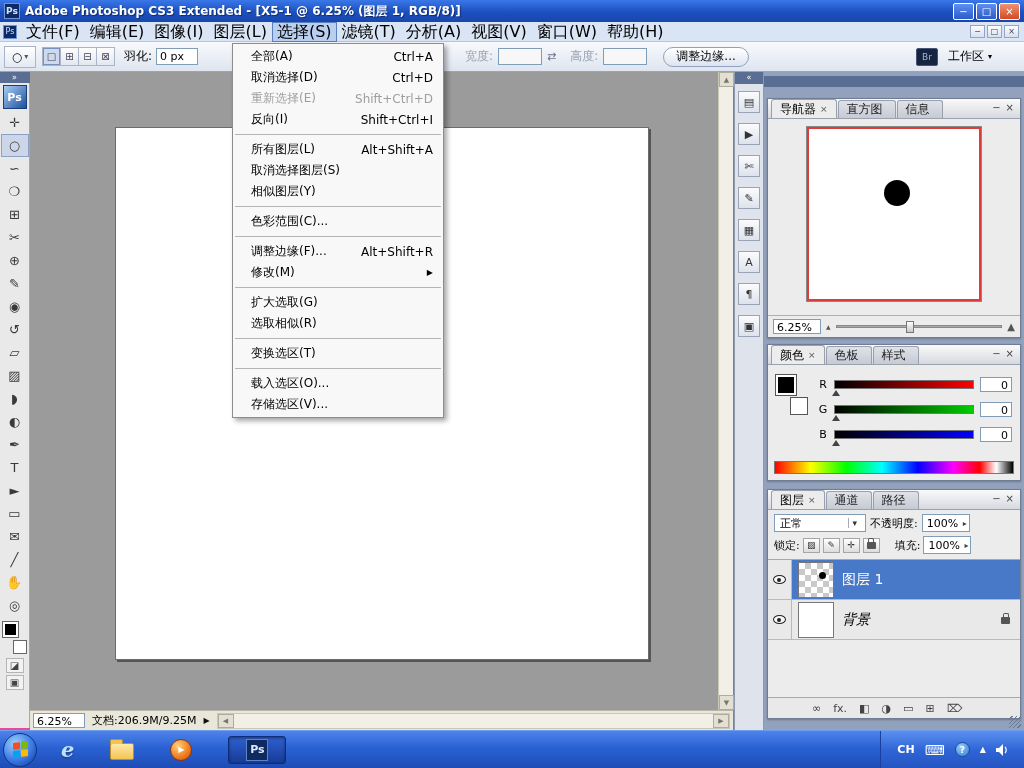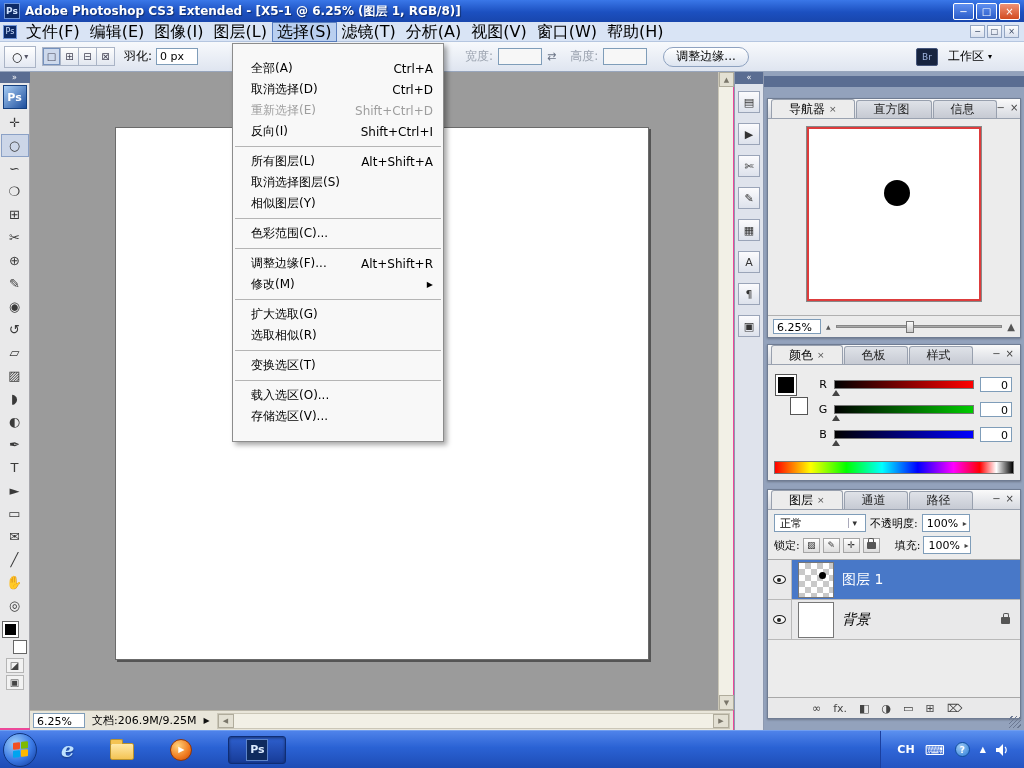--- a/index.html
+++ b/index.html
@@ -38,21 +38,21 @@
   .dis{color:#9aa2ae}
   .wh-box{width:44px;height:17px;background:#f7f7f7}
   .swap{color:#6b7486;font-size:11px}
   .refine-btn{margin-left:16px;height:20px;padding:0 12px;border:1px solid #8ea2c0;border-radius:10px;background:linear-gradient(#fff,#dde4f0);display:flex;align-items:center;white-space:nowrap}
   .ob-spacer{flex:1}
   .bridge-btn{width:22px;height:18px;background:#17243f;border:1px solid #45557a;border-radius:2px;color:#9fb4dd;font-size:9px;display:flex;align-items:center;justify-content:center}
   .workspace{display:flex;align-items:center;gap:4px;margin:0 28px 0 10px;white-space:nowrap}
   .ws-dd{font-size:8px}
 
   
-  .dropdown{position:absolute;left:232px;top:43px;width:212px;background:#f8f8f8;border:1px solid #8c8c8c;box-shadow:3px 3px 5px rgba(0,0,0,.35);padding:14px 0;z-index:100;font-size:12px}
+  .dropdown{position:absolute;left:232px;top:43px;width:212px;background:#f8f8f8;border:1px solid #8c8c8c;box-shadow:3px 3px 5px rgba(0,0,0,.35);padding:2px 0;z-index:100;font-size:12px}
   .menu-item{height:21px;display:flex;align-items:center;padding:0 10px 0 18px;white-space:nowrap}
   .mi-shortcut{margin-left:auto;padding-left:16px}
   .mi-arrow{display:none}
   .has-submenu .mi-arrow{display:block;margin-left:auto;font-size:8px}
   .menu-item.disabled{color:#9e9e9e}
   .menu-item.separator{height:1px;margin:4px 2px;background:#b5b5b5;padding:0}
 
   
   .toolstrip{position:absolute;left:0;top:72px;width:30px;height:656px;background:#e9e9ea;border-right:1px solid #a7a7ad;display:flex;flex-direction:column;align-items:center}
   .ts-head{width:30px;height:11px;background:#5a6d92;color:#fff;font-size:8px;line-height:11px;text-align:center;flex:none}
@@ -89,21 +89,21 @@
 
   
   .panels{position:absolute;left:764px;top:72px;width:260px;height:658px;background:#93a2bc}
   .dock-top{position:absolute;left:0;top:4px;width:100%;height:11px;background:#5a6d92}
   .panel{position:absolute;left:3px;width:254px;background:#ececec;border:1px solid #6f7c93;box-shadow:0 1px 2px rgba(0,0,0,.25)}
   #navigator-panel{top:26px;height:240px}
   #color-panel{top:272px;height:137px}
   #layers-panel{top:417px;height:230px}
   .phead{height:20px;background:linear-gradient(#fafafa,#d6d9e0);border-bottom:1px solid #9aa2b0;display:flex;align-items:flex-end;padding:0 3px}
   .tabrow{display:flex;align-items:flex-end;gap:1px;flex:1}
-  .tab{height:18px;padding:0 17px;font-size:12px;background:linear-gradient(#dfe2e8,#c6cad3);border:1px solid #98a0ae;border-bottom:none;border-radius:3px 3px 0 0;color:#222;display:flex;align-items:center;gap:4px;white-space:nowrap}
+  .tab{height:18px;padding:0 8px;font-size:12px;background:linear-gradient(#dfe2e8,#c6cad3);border:1px solid #98a0ae;border-bottom:none;border-radius:3px 3px 0 0;color:#222;display:flex;align-items:center;gap:4px;white-space:nowrap}
   .tab.active{background:#ececec;height:19px;color:#000}
   .tab-x{font-size:9px;color:#555}
   .hicons{display:flex;gap:5px;padding:0 3px 5px 0}
   .hico{font-size:10px;color:#444;line-height:10px}
 
   
   .nav-body{padding-top:7px;display:flex;justify-content:center}
   .nav-thumb{width:176px;height:176px;background:#fff;border:1px solid #888;position:relative}
   .proxy{position:absolute;inset:0;border:2px solid var(--navigator-proxy-red,#dd3c3c)}
   .nav-circle{position:absolute;left:52%;top:38%;width:26px;height:26px;margin:-13px 0 0 -13px;border-radius:50%;background:#000}

